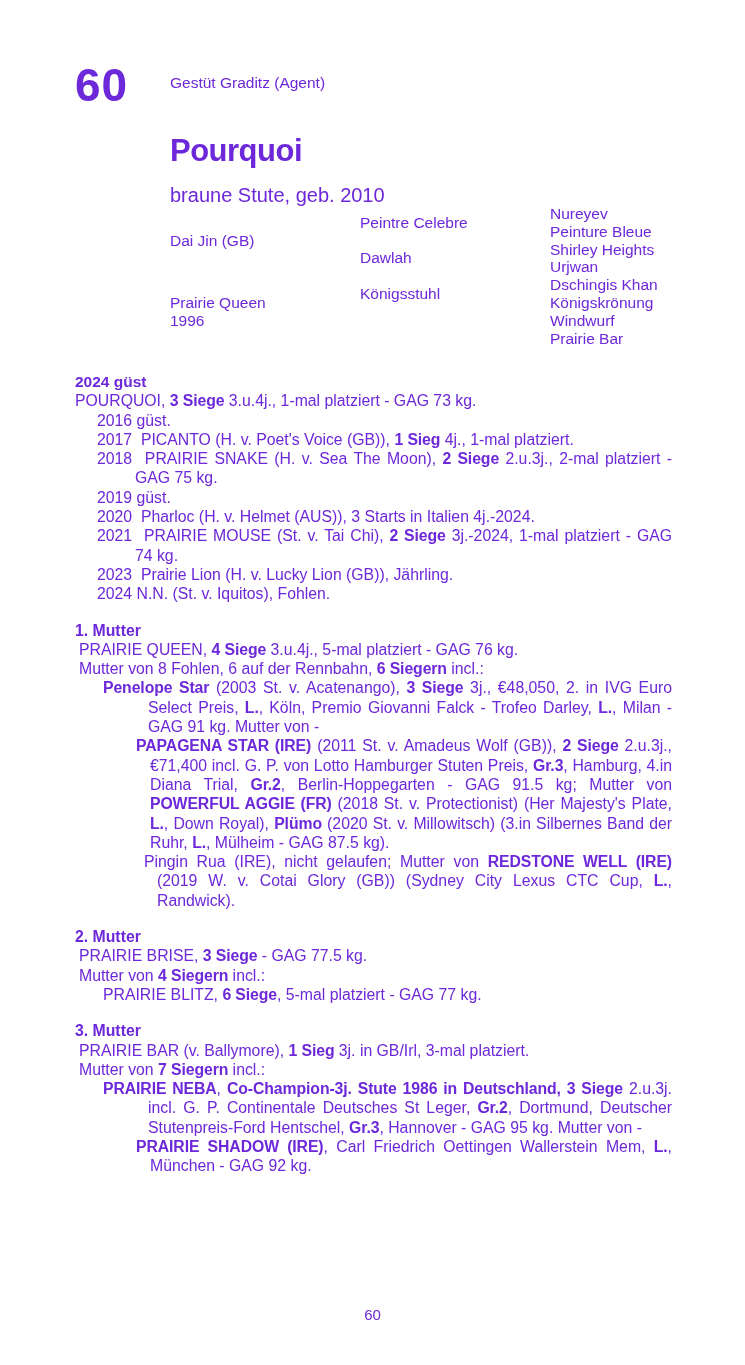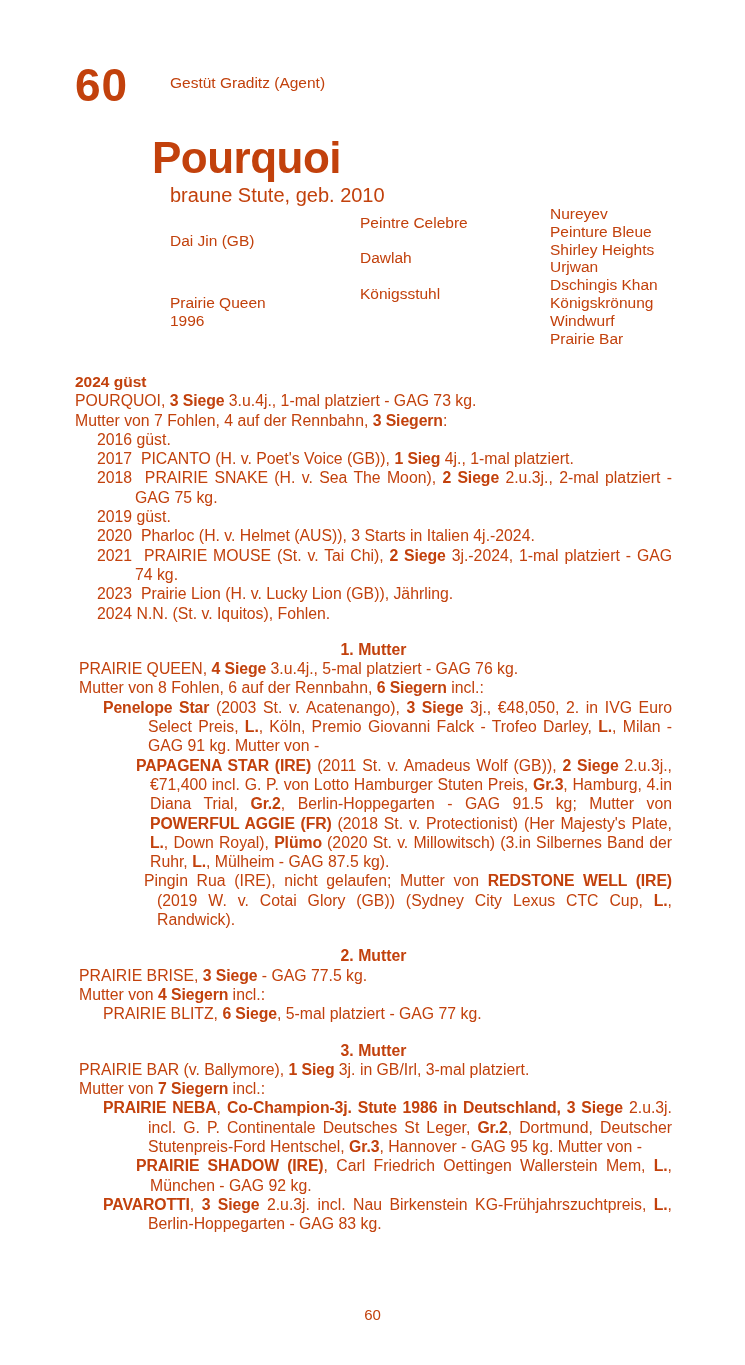--- a/index.html
+++ b/index.html
@@ -1,34 +1,34 @@
 <!DOCTYPE html>
 <html lang="de"><head>
 <meta charset="utf-8">
 <title>Catalog Page</title>
 <style>
   html,body { margin:0; padding:0; background:#fff; }
   .page {
     position:relative; width:745px; height:1365px; margin:0 auto;
-    background:#ffffff; color:#c2410c;
+    background:#ffffff; color:#6d28d9;
     font-family:"Liberation Sans", sans-serif;
     overflow:hidden;
   }
   
   .lot-number {
     position:absolute; left:75px; top:62px;
     font-size:46px; font-weight:bold; line-height:1; letter-spacing:1px;
   }
   .consignor {
     position:absolute; left:170px; top:74px;
     font-size:15.5px;
   }
   .horse-name {
-    position:absolute; left:152px; top:134px;
-    font-size:44px; font-weight:bold; line-height:1.1; letter-spacing:-0.5px;
+    position:absolute; left:170px; top:134px;
+    font-size:31px; font-weight:bold; line-height:1.1; letter-spacing:-0.5px;
   }
   .horse-details {
     position:absolute; left:170px; top:184px;
     font-size:20px;
   }
   
   .pedigree {
     position:absolute; left:170px; top:205px;
     display:grid;
     grid-template-columns:190px 190px 205px;
@@ -52,21 +52,21 @@
   }
   .status-line {
     margin:0 0 7px 0; text-align:center; font-weight:bold; font-size:15.5px;
   }
   .body-text p { margin:0; text-align:justify; }
   p.m  { padding-left:4px; }
   p.yr { padding-left:60px; text-indent:-38px; }
   p.i1 { padding-left:73px; text-indent:-45px; }
   p.i2 { padding-left:75px; text-indent:-14px; }
   p.i3 { padding-left:82px; text-indent:-13px; }
-  p.h  { font-weight:bold; text-align:center; padding-left:0;margin-top:8px; }
+  p.h  { font-weight:bold; text-align:left; padding-left:0;margin-top:8px; }
   .section { margin-top:17px; }
   b { font-weight:bold; letter-spacing:-0.1px; }
   
   .footer {
     position:absolute; left:0; top:1306px; width:745px;
     text-align:center; font-size:15px;
   }
 </style>
 </head>
 <body>
@@ -98,21 +98,20 @@
     <div class="cell g g6">Königskrönung</div>
     <div class="cell g g7">Windwurf</div>
     <div class="cell g g8">Prairie Bar</div>
   </div>
 
   <div class="body-text">
     <p class="status-line">2024 güst</p>
 
     <div>
         <p class="p"><span>POURQUOI, </span><b>3 Siege</b><span> 3.u.4j., 1-mal platziert - GAG 73 kg.</span></p>
-        <p class="p"><span>Mutter von 7 Fohlen, 4 auf der Rennbahn, </span><b>3 Siegern</b><span>:</span></p>
         <p class="yr"><span>2016 güst.</span></p>
         <p class="yr"><span>2017&nbsp; PICANTO (H. v. Poet's Voice (GB)), </span><b>1 Sieg</b><span> 4j., 1-mal platziert.</span></p>
         <p class="yr"><span>2018&nbsp; PRAIRIE SNAKE (H. v. Sea The Moon), </span><b>2 Siege</b><span> 2.u.3j., 2-mal platziert - GAG 75 kg.</span></p>
         <p class="yr"><span>2019 güst.</span></p>
         <p class="yr"><span>2020&nbsp; Pharloc (H. v. Helmet (AUS)), 3 Starts in Italien 4j.-2024.</span></p>
         <p class="yr"><span>2021&nbsp; PRAIRIE MOUSE (St. v. Tai Chi), </span><b>2 Siege</b><span> 3j.-2024, 1-mal platziert - GAG 74 kg.</span></p>
         <p class="yr"><span>2023&nbsp; Prairie Lion (H. v. Lucky Lion (GB)), Jährling.</span></p>
         <p class="yr"><span>2024 N.N. (St. v. Iquitos), Fohlen.</span></p>
       </div>
 
@@ -136,20 +135,19 @@
         </div>
     </div>
 
     <div class="section">
       <p class="h">3. Mutter</p>
       <div>
           <p class="m"><span>PRAIRIE BAR (v. Ballymore), </span><b>1 Sieg</b><span> 3j. in GB/Irl, 3-mal platziert.</span></p>
           <p class="m"><span>Mutter von </span><b>7 Siegern</b><span> incl.:</span></p>
           <p class="i1"><b>PRAIRIE NEBA</b><span>, </span><b>Co-Champion-3j. Stute 1986 in Deutschland, 3 Siege</b><span> 2.u.3j. incl. G. P. Continentale Deutsches St Leger, </span><b>Gr.2</b><span>, Dortmund, Deutscher Stutenpreis-Ford Hentschel, </span><b>Gr.3</b><span>, Hannover - GAG 95 kg. Mutter von -</span></p>
           <p class="i2"><b>PRAIRIE SHADOW (IRE)</b><span>, Carl Friedrich Oettingen Wallerstein Mem, </span><b>L.</b><span>, München - GAG 92 kg.</span></p>
-          <p class="i1"><b>PAVAROTTI</b><span>, </span><b>3 Siege</b><span> 2.u.3j. incl. Nau Birkenstein KG-Frühjahrszuchtpreis, </span><b>L.</b><span>, Berlin-Hoppegarten - GAG 83 kg.</span></p>
         </div>
     </div>
   </div>
 
   <div class="footer">60</div>
 
 </div>
 
 </body></html>

